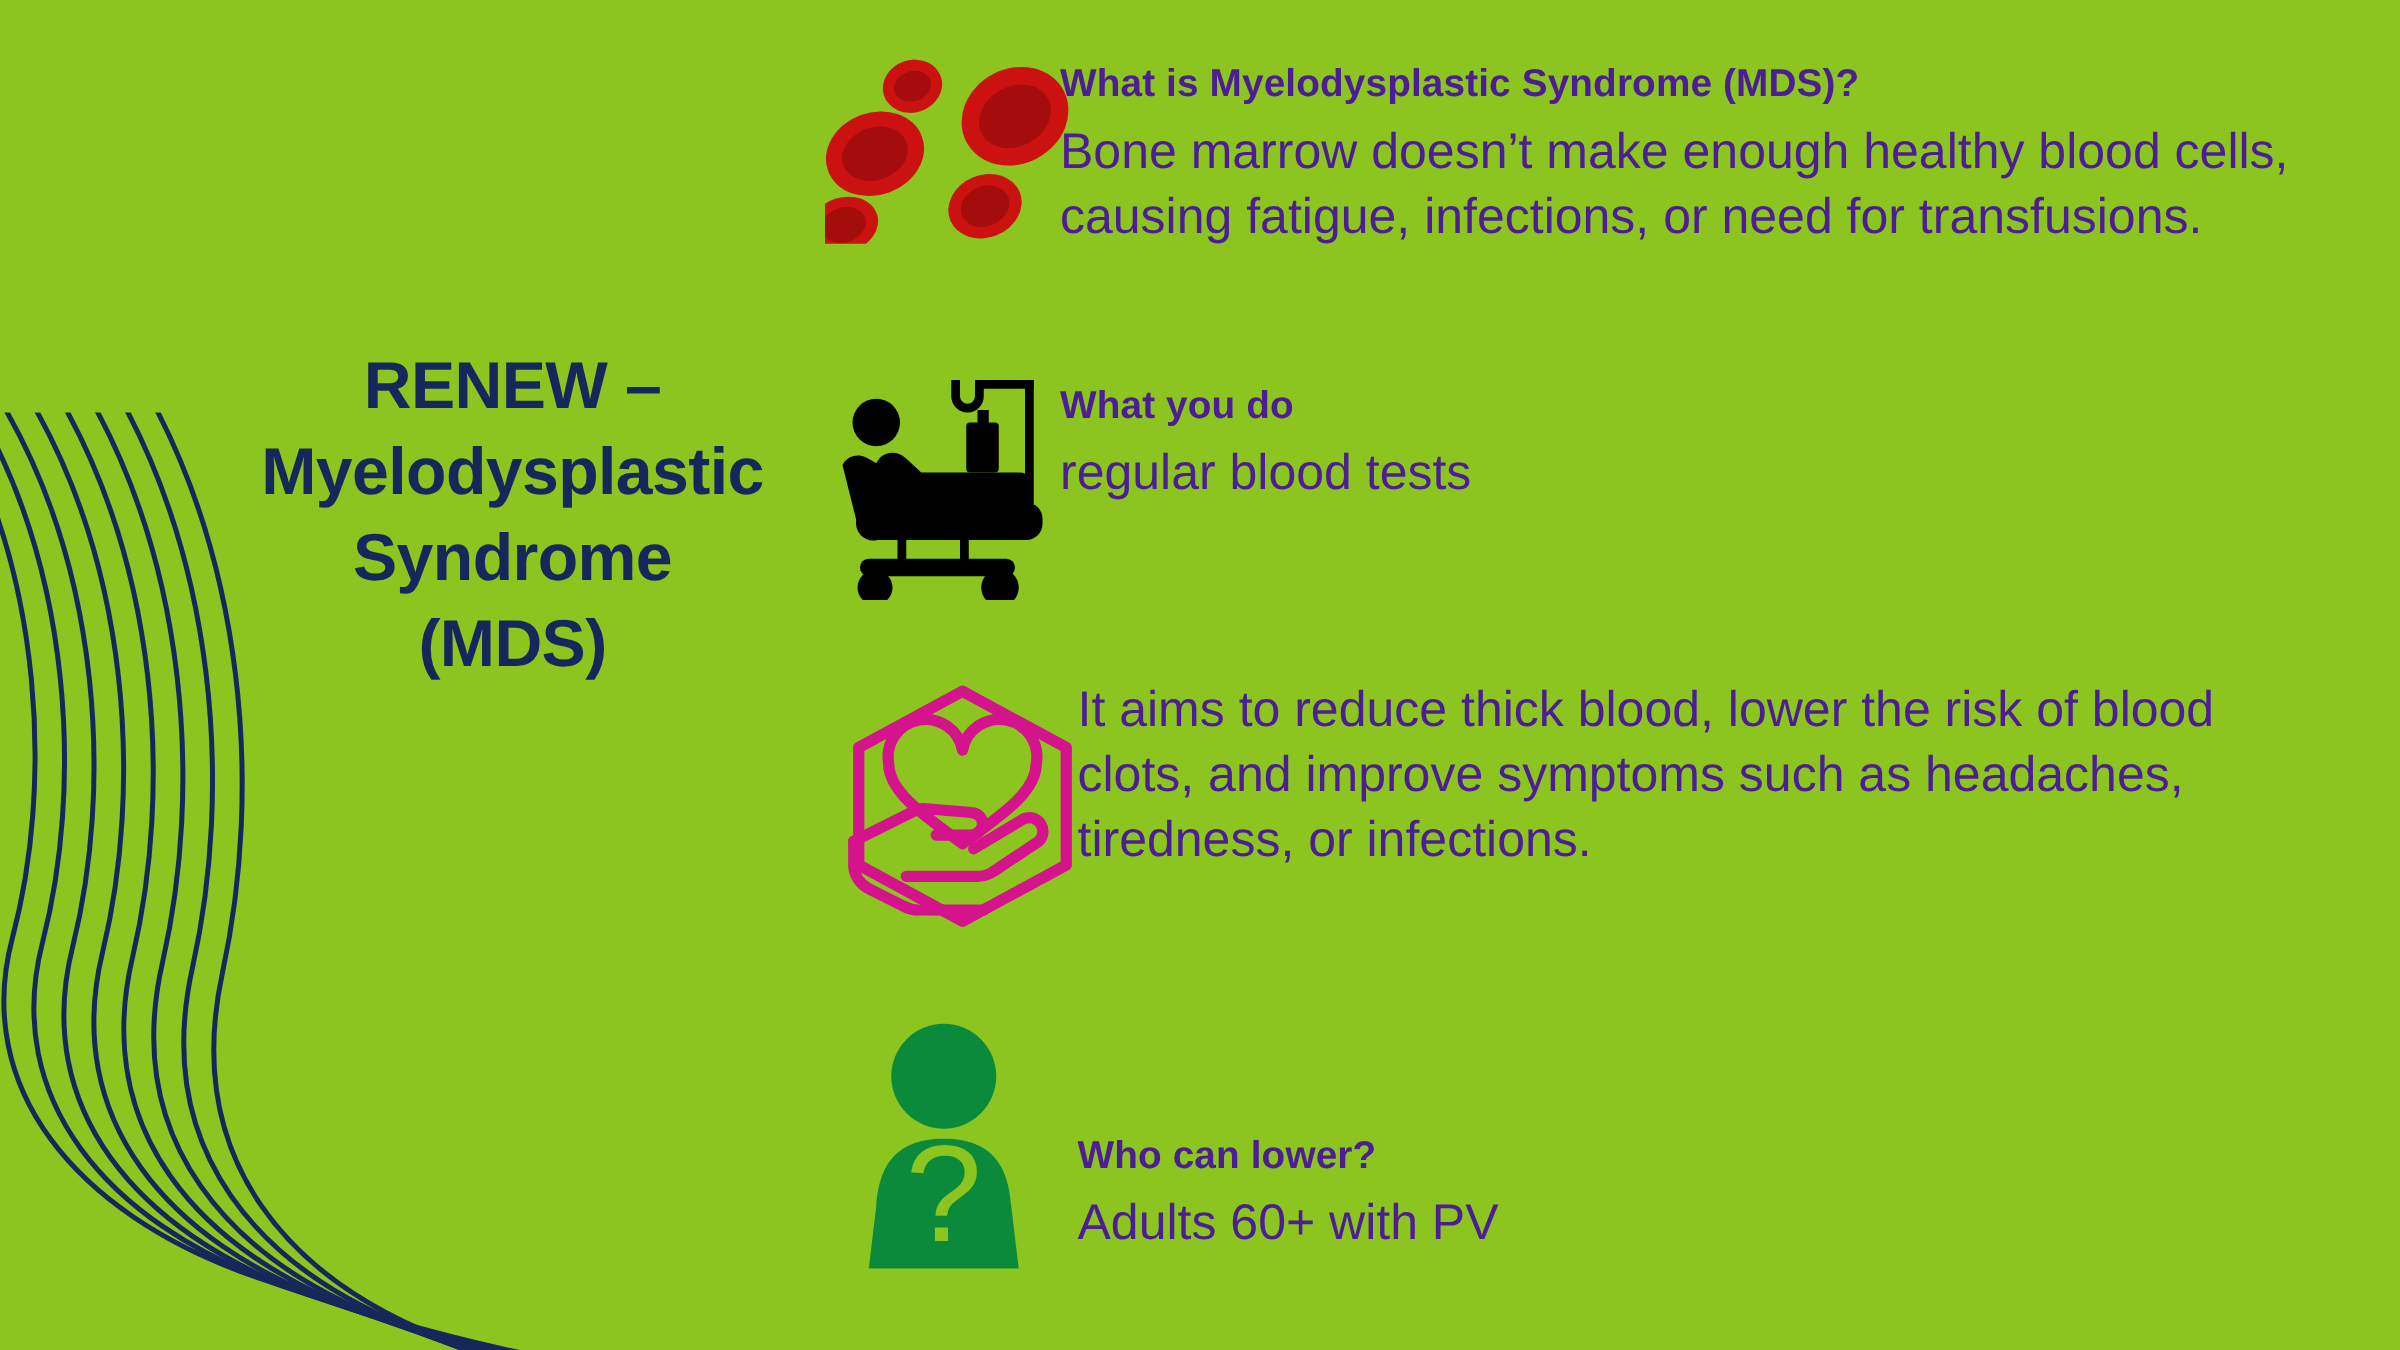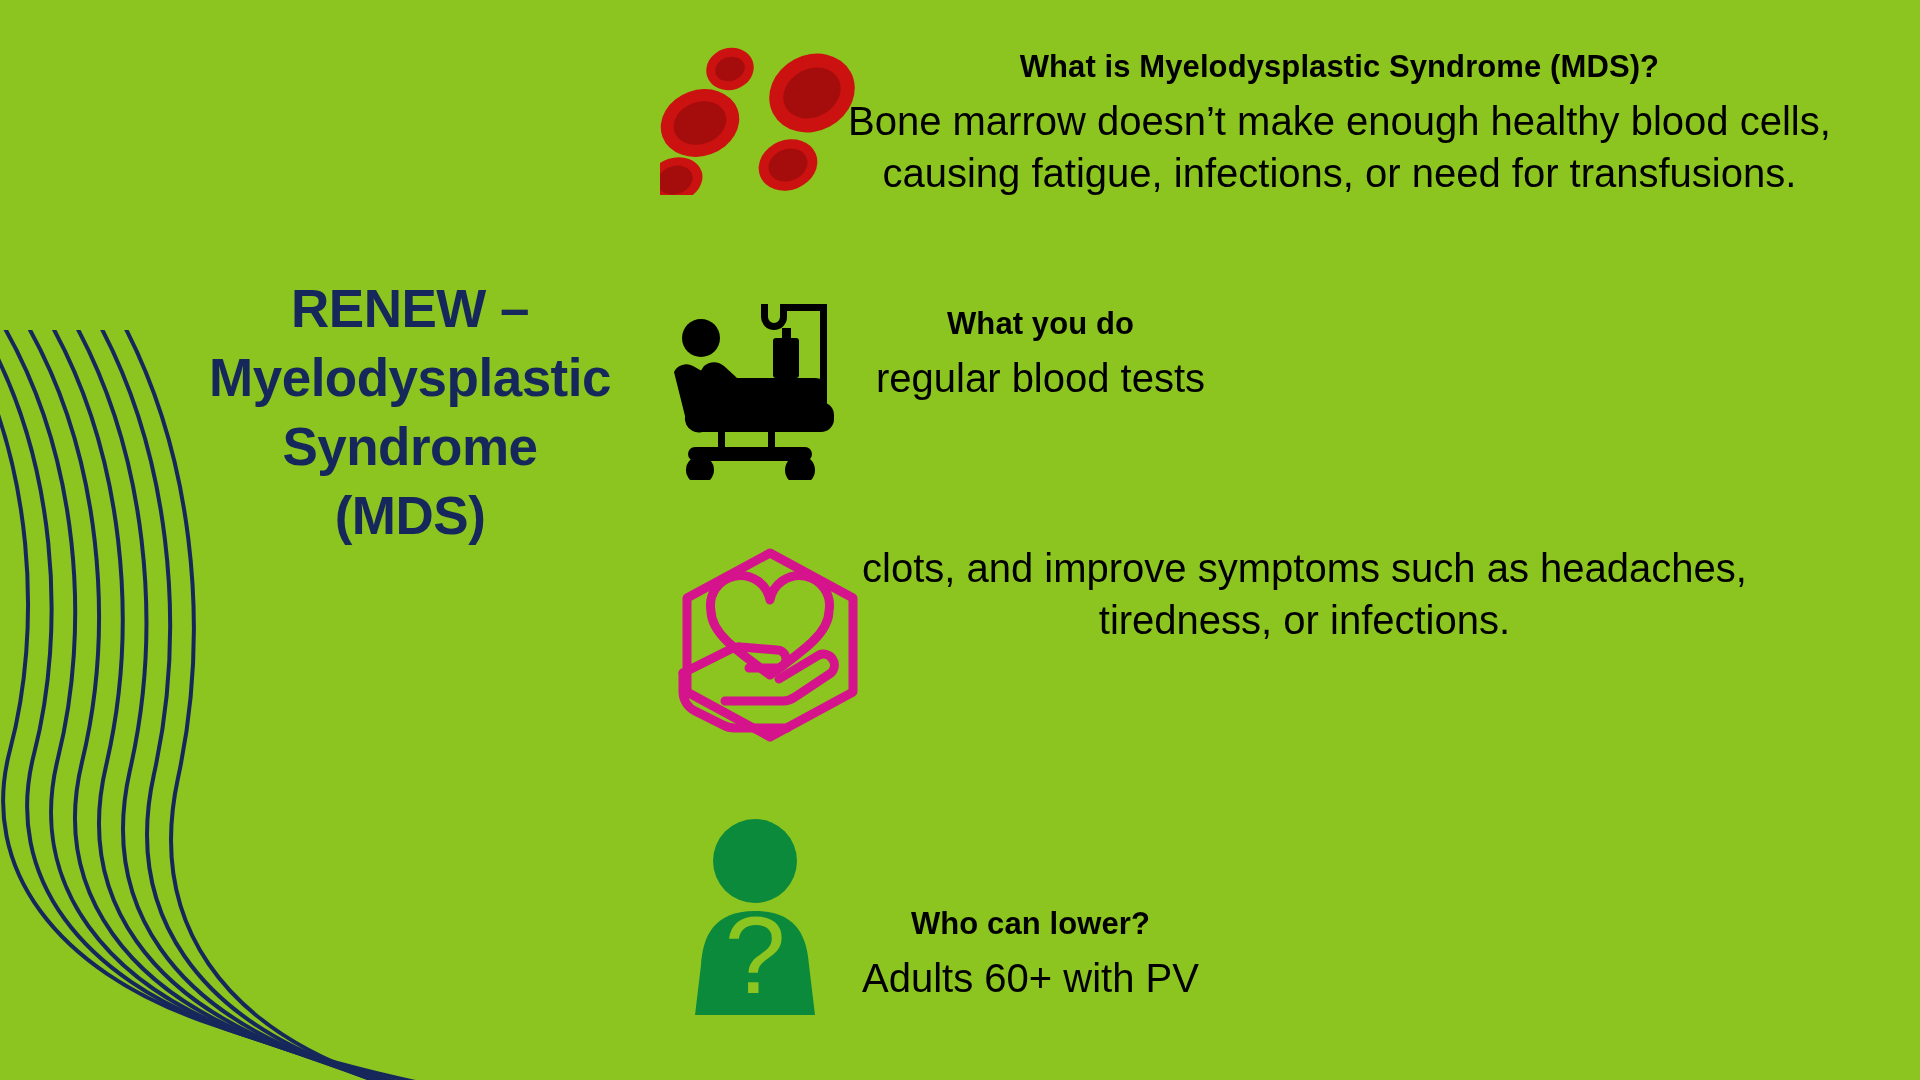--- a/index.html
+++ b/index.html
@@ -32,21 +32,21 @@
     letter-spacing:-0.5px;
   }
   #title-block .title-line { display:block; white-space:nowrap; }
 
   
   #sections { position:absolute; left:790px; top:0; width:1130px; height:1080px; }
 
   .section { position:absolute; display:block; }
 
   .sec-icon { position:absolute; }
-  .sec-text { position:absolute; color:#000000;text-align:center; }
+  .sec-text { position:absolute; color:#4c1d95; }
 
   .sec-head {
     font-weight:bold;
     font-size:31px;
     line-height:1.2;
     margin-bottom:10px;
     letter-spacing:0.1px;
   }
   .sec-body {
     font-size:40px;
@@ -55,21 +55,21 @@
   }
   .sec-body .body-line { display:block; white-space:nowrap; }
 
   
   #section-what-is      { left:0;   top:0;   }
   #section-what-is .sec-icon { left:-130px; top:45px;  width:210px; height:150px; }
   #section-what-is .sec-text { left:58px;  top:48px;  }
 
   #section-what-you-do  { left:0;   top:0;   }
   #section-what-you-do .sec-icon { left:-130px; top:290px; width:215px; height:190px; }
-  #section-what-you-do .sec-text { left:58px;  top:305px;margin-left:28px; }
+  #section-what-you-do .sec-text { left:58px;  top:305px; }
 
   #section-benefit      { left:0;   top:0;   }
   #section-benefit .sec-icon { left:-125px; top:545px; width:210px; height:200px; }
   #section-benefit .sec-text { left:72px;  top:542px; }
 
   #section-who          { left:0;   top:0;   }
   #section-who .sec-icon { left:-115px; top:815px; width:160px; height:200px; }
   #section-who .sec-text { left:72px;  top:905px; }
 </style>
 </head>
@@ -177,20 +177,21 @@
           <path d="M105 130 C 72 106, 46 88, 46 66 a29 29 0 0 1 59 -11 a29 29 0 0 1 59 11 c0 22 -26 40 -59 64 z"></path>
 
           <path d="M18 128 L66 104 a16 16 0 0 1 10 -2 l36 3 a9 9 0 0 1 0 18 l-28 0"></path>
           <path d="M60 156 l58 0 a22 22 0 0 0 12 -4 l36 -24 a11 11 0 0 0 -12 -18 l-40 24"></path>
           <path d="M18 128 L18 148 a22 22 0 0 0 12 18 l28 14 a24 24 0 0 0 12 3 l52 0"></path>
         </g>
       </svg>
     </div>
     <div class="sec-text">
       <div class="sec-body">
+        <span class="body-line">It aims to reduce thick blood, lower the risk of blood</span>
         <span class="body-line">clots, and improve symptoms such as headaches,</span>
         <span class="body-line">tiredness, or infections.</span>
       </div>
     </div>
   </div>
 
   <div class="section" id="section-who">
     <div class="sec-icon">
       <svg width="160" height="200" viewBox="0 0 160 200" xmlns="http://www.w3.org/2000/svg">
         <defs>

